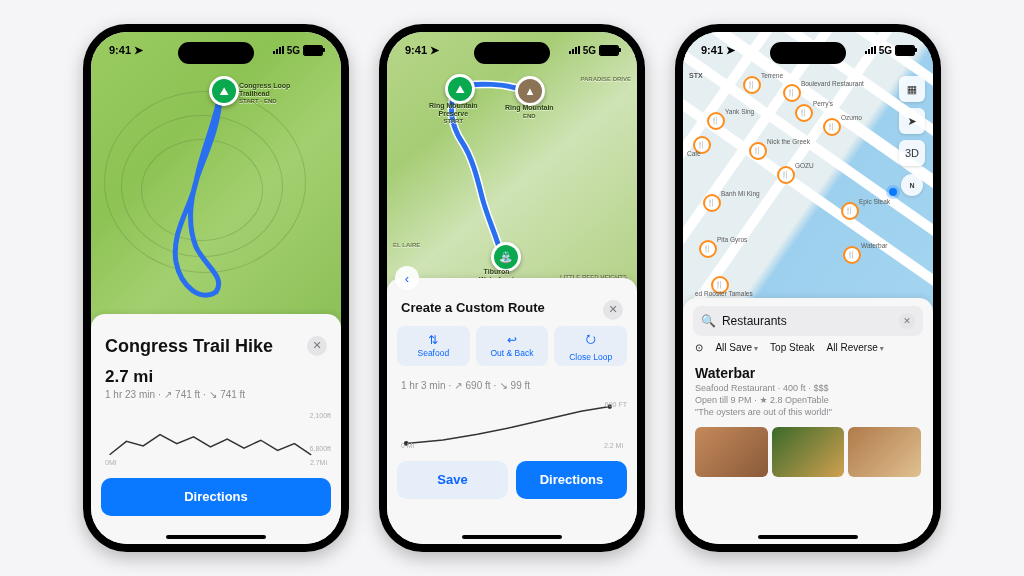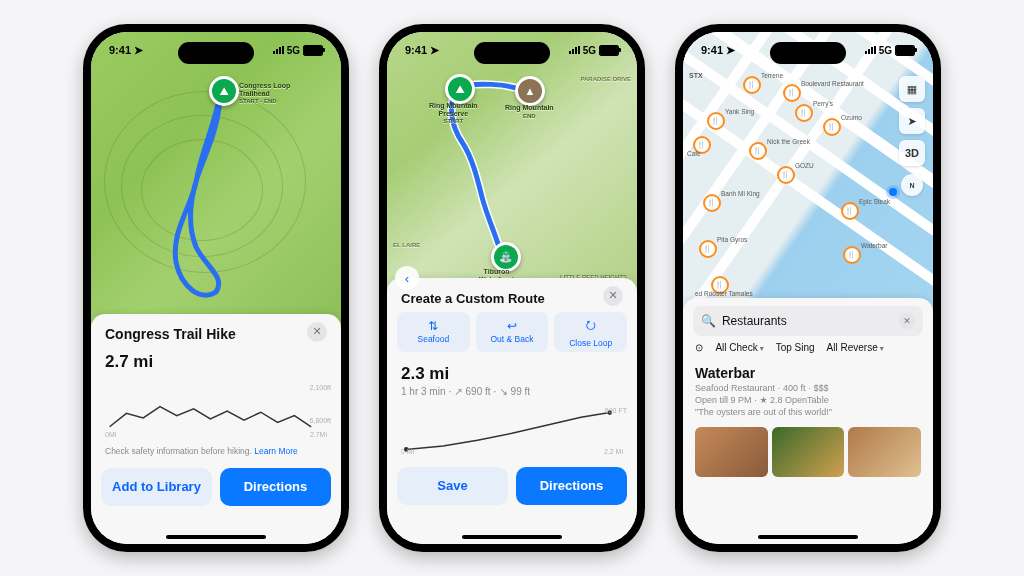--- a/index.html
+++ b/index.html
@@ -28,22 +28,22 @@
   .poi{position:absolute;width:14px;height:14px;border-radius:50%;background:#fff;border:2px solid #ff8c1a;display:flex;align-items:center;justify-content:center;font-size:7px;color:#ff8c1a}
   .poi-label{position:absolute;font-size:6.5px;color:#5a5a5a;font-weight:500;white-space:nowrap}
   .map-ctrl{position:absolute;right:8px;width:26px;height:26px;border-radius:6px;background:rgba(255,255,255,.85);display:flex;align-items:center;justify-content:center;font-size:11px;color:#333;box-shadow:0 1px 3px rgba(0,0,0,.15)}
   .compass{position:absolute;right:10px;width:22px;height:22px;border-radius:50%;background:rgba(255,255,255,.85);display:flex;align-items:center;justify-content:center;font-size:7px;font-weight:700;color:#333;box-shadow:0 1px 3px rgba(0,0,0,.15)}
 
   
   .sheet{position:absolute;left:0;right:0;bottom:0;background:#f7f7f8;border-radius:14px 14px 0 0;box-shadow:0 -1px 6px rgba(0,0,0,.1)}
   .sheet.h1{top:55%}
   .sheet.h2{top:48%}
   .sheet.h3{top:52%}
-  .sheet-header{display:flex;align-items:flex-end;justify-content:space-between;padding:8px 14px 6px}
-  .sheet-title{font-size:14px;font-weight:600;color:#111}
+  .sheet-header{display:flex;align-items:flex-start;justify-content:space-between;padding:22px 14px 6px}
+  .sheet-title{font-size:18px;font-weight:600;color:#111}
   .sheet-title.sm{font-size:13px}
   .x-btn{width:20px;height:20px;border-radius:50%;background:#e5e5e8;display:flex;align-items:center;justify-content:center;font-size:11px;color:#7a7a7e}
   .seg-row{display:flex;gap:6px;padding:0 10px 8px}
   .seg{flex:1;background:#e8eef8;border-radius:8px;display:flex;flex-direction:column;align-items:center;justify-content:center;height:40px;font-size:8.5px;font-weight:500;color:#0a66ff}
   .seg .ico{font-size:12px;margin-bottom:1px}
 
   .metric-block{padding:4px 14px}
   .dist{font-size:17px;font-weight:700;color:#111}
   .substats{font-size:10px;color:#8a8a8e;margin-top:2px}
 
@@ -113,33 +113,32 @@
         <div class="pin-label" style="top:50px;left:148px;text-align:left">Congress Loop<br>Trailhead<br><span style="font-size:6px;color:#4a5a2a">START · END</span></div>
       </div>
 
       <div class="sheet h1">
         <div class="sheet-header">
           <div class="sheet-title">Congress Trail Hike</div>
           <div class="x-btn">✕</div>
         </div>
         <div class="metric-block">
           <div class="dist">2.7 mi</div>
+          <div class="substats">1 hr 23 min · ↗ 741 ft · ↘ 741 ft</div>
         </div>
         <div class="elev-box">
           <svg viewBox="0 0 200 50">
             <polyline points="5,40 20,28 35,32 50,22 65,30 80,24 95,33 110,26 125,34 140,27 155,36 170,30 185,40" fill="none" stroke="#333" stroke-width="1.3"></polyline>
           </svg>
           <span class="elev-axis" style="top:2px;right:0">2,100ft</span>
           <span class="elev-axis" style="bottom:14px;right:0">6,800ft</span>
           <span class="elev-axis" style="bottom:0;left:4px">0Mi</span>
           <span class="elev-axis" style="bottom:0;right:4px">2.7Mi</span>
         </div>
-        <div class="safety"><span>Check safety information before hiking.</span> <span class="link">Learn More</span></div>
         <div class="btn-row">
-          <div class="btn secondary">Add to Library</div>
           <div class="btn primary">Directions</div>
         </div>
       </div>
       <div class="home-ind"></div>
     </div>
   </div>
 
   <div class="phone">
     <div class="screen">
       <div class="island"></div>
@@ -193,21 +192,20 @@
           <div class="seg">
               <span class="ico">↩</span>
               <span>Out &amp; Back</span>
             </div>
           <div class="seg">
               <span class="ico">⭮</span>
               <span>Close Loop</span>
             </div>
         </div>
         <div class="metric-block">
-          <div class="dist">2.3 mi</div>
           <div class="substats">1 hr 3 min · ↗ 690 ft · ↘ 99 ft</div>
         </div>
         <div class="elev-box" style="height:48px">
           <svg viewBox="0 0 200 40">
             <polyline points="8,36 40,33 70,28 100,22 130,15 160,8 185,4" fill="none" stroke="#333" stroke-width="1.3"></polyline>
             <circle cx="8" cy="36" r="2" fill="#333"></circle>
             <circle cx="185" cy="4" r="2" fill="#333"></circle>
           </svg>
           <span class="elev-axis" style="top:0;right:0">690 FT</span>
           <span class="elev-axis" style="bottom:0;left:4px">0 Mi</span>
@@ -282,38 +280,38 @@
           <div class="poi-label" style="top:258px;left:12px">ed Rooster Tamales</div>
 
         <div style="position:absolute;top:156px;right:36px;width:8px;height:8px;border-radius:50%;background:#0a79ff;box-shadow:0 0 0 3px rgba(10,121,255,.25)"></div>
 
         <div class="map-ctrl" style="top:44px">
             <span>▦</span>
           </div>
         <div class="map-ctrl" style="top:76px">
             <span>➤</span>
           </div>
-        <div class="map-ctrl" style="top:108px;font-weight:700">
+        <div class="map-ctrl" style="top:108px;font-weight:400">
             <span>3D</span>
           </div>
         <div class="compass" style="top:142px">
             <span>N</span>
           </div>
       </div>
 
       <div class="sheet h3">
         <div class="search-field">
           <span class="mag">🔍</span>
           <span style="flex:1">Restaurants</span>
           <span class="x-btn" style="width:16px;height:16px;font-size:9px">✕</span>
         </div>
         <div class="filter-row">
           <span><span>⊙</span></span>
-          <span><span>All Check</span><span class="chev">▾</span></span>
-          <span><span>Top Sing</span></span>
+          <span><span>All Save</span><span class="chev">▾</span></span>
+          <span><span>Top Steak</span></span>
           <span><span>All Reverse</span><span class="chev">▾</span></span>
         </div>
         <div class="result">
           <div class="res-title">Waterbar</div>
           <div class="res-line">Seafood Restaurant · 400 ft · $$$</div>
           <div class="res-line">Open till 9 PM · ★ 2.8 OpenTable</div>
           <div class="res-quote">"The oysters are out of this world!"</div>
         </div>
         <div class="thumbs">
           <div class="thumb" style="background:linear-gradient(135deg,#c58a5a,#8a5a3a)"></div>

